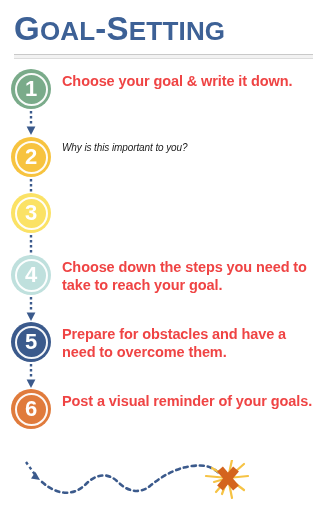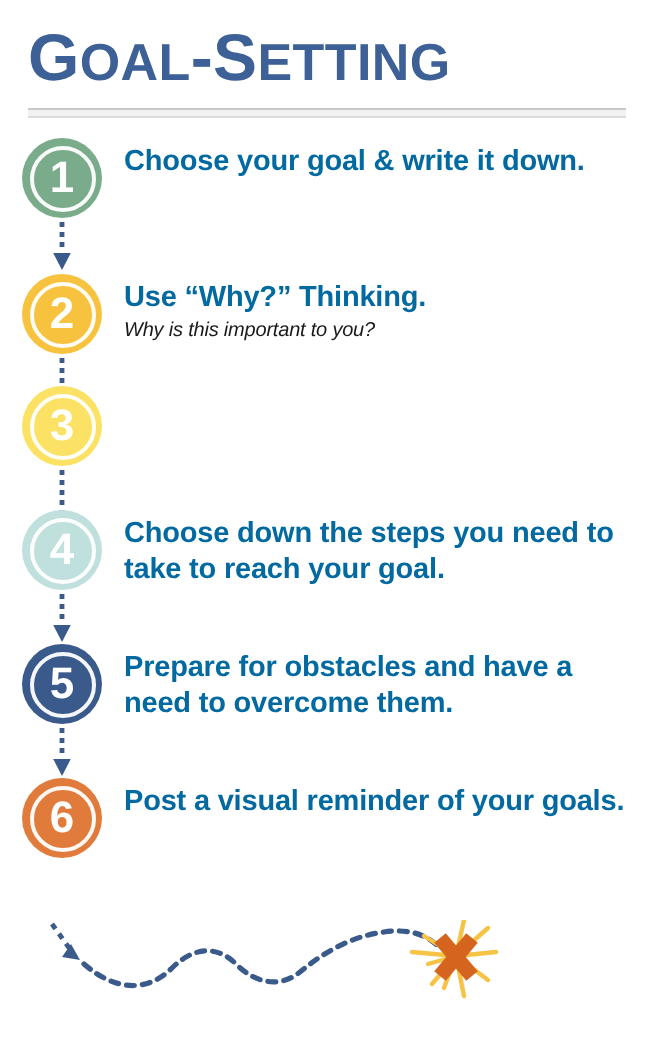--- a/index.html
+++ b/index.html
@@ -103,21 +103,21 @@
     flex-direction: column;
     align-items: center;
     pointer-events: none;
   }
 
   .text-col {
     padding-right: 8px;
     padding-top: 4px;
   }
   .head {
-    color: #0369a1;
+    color: #ef4444;
     font-size: 14.5px;
     font-weight: bold;
     line-height: 1.22;
     letter-spacing: -0.1px;
   }
   .sub {
     color: #1a1a1a;
     font-size: 10px;
     font-style: italic;
     line-height: 1.23;
@@ -169,21 +169,20 @@
         <span class="num">2</span>
       </div>
       <div class="connector" style="top:42px;height:26px;">
         <svg width="12" height="26" viewBox="0 0 12 26">
           <line x1="6" y1="0" x2="6" y2="13" stroke="#3b5a8c" stroke-width="2.4" stroke-dasharray="2.5,2.5"></line>
           <path d="M6 24 L1.6 15.5 L10.4 15.5 Z" fill="#3b5a8c"></path>
         </svg>
       </div>
     </div>
     <div class="text-col">
-      <div class="head">Use “Why?” Thinking.</div>
       <div class="sub">Why is this important to you?</div>
     </div>
   </div>
 
   <div class="step" style="margin-top:16px;">
     <div class="badge-col">
       <div class="circle" style="background:#fbe265;">
         <span class="num">3</span>
       </div>
       <div class="connector" style="top:42px;height:40px;">

